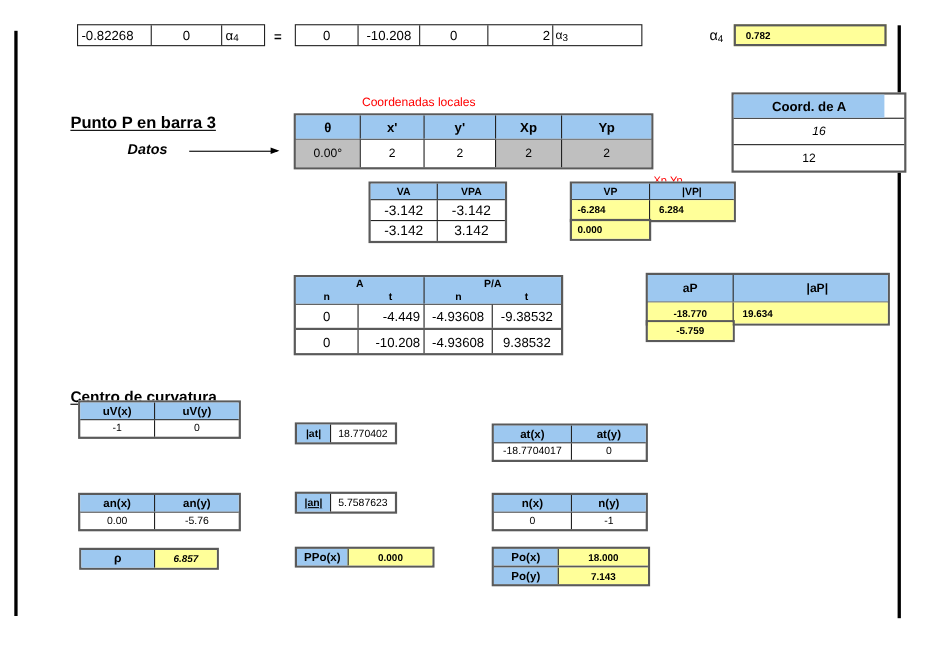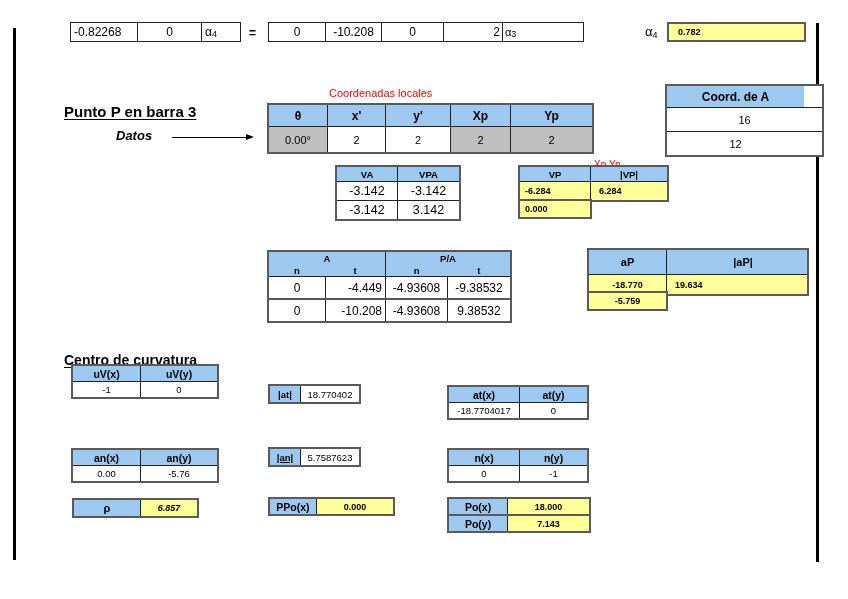--- a/index.html
+++ b/index.html
@@ -78,21 +78,21 @@
   <div class="tbl yel f9 c left" style="left:667px; top:22px; width:139px; height:20px; padding-left:9px; display:flex;">0.782</div>
 
   <div class="h1" style="left:64px; top:79px;margin-top:24px;">Punto P en barra 3</div>
   <div class="abs red f11" style="left:329px; top:87px;">Coordenadas locales</div>
 
   <div class="tbl" style="left:665px; top:84px;">
     <div class="row">
         <div class="c hd f12" style="width:137px;height:21px;">Coord. de A</div>
       </div>
     <div class="row">
-        <div class="c f11" style="width:155px;height:23px;">16</div>
+        <div class="c f11" style="width:155px;height:23px;font-style:italic;">16</div>
       </div>
     <div class="row">
         <div class="c f11" style="width:137px;height:23px;">12</div>
       </div>
   </div>
 
   <div class="abs" style="left:116px; top:128px; font-size:13px; font-weight:bold; font-style:italic;">Datos</div>
   <div class="arrowline" style="left:172px; top:137px; width:80px;"></div>
 
   <div class="tbl" style="left:267px; top:103px;">

